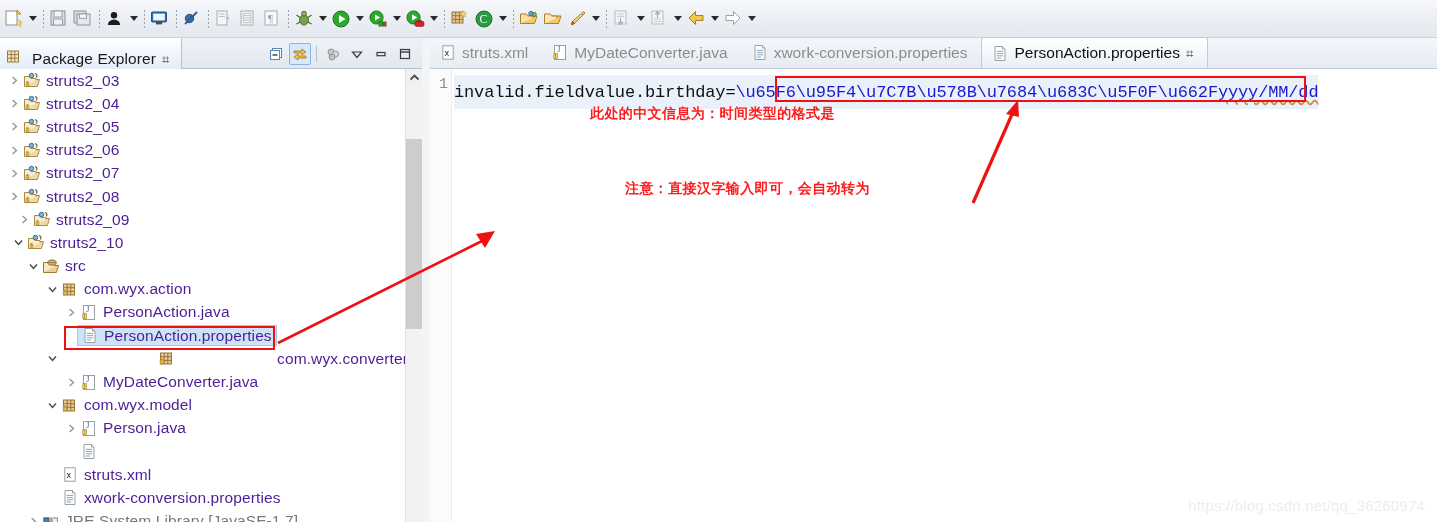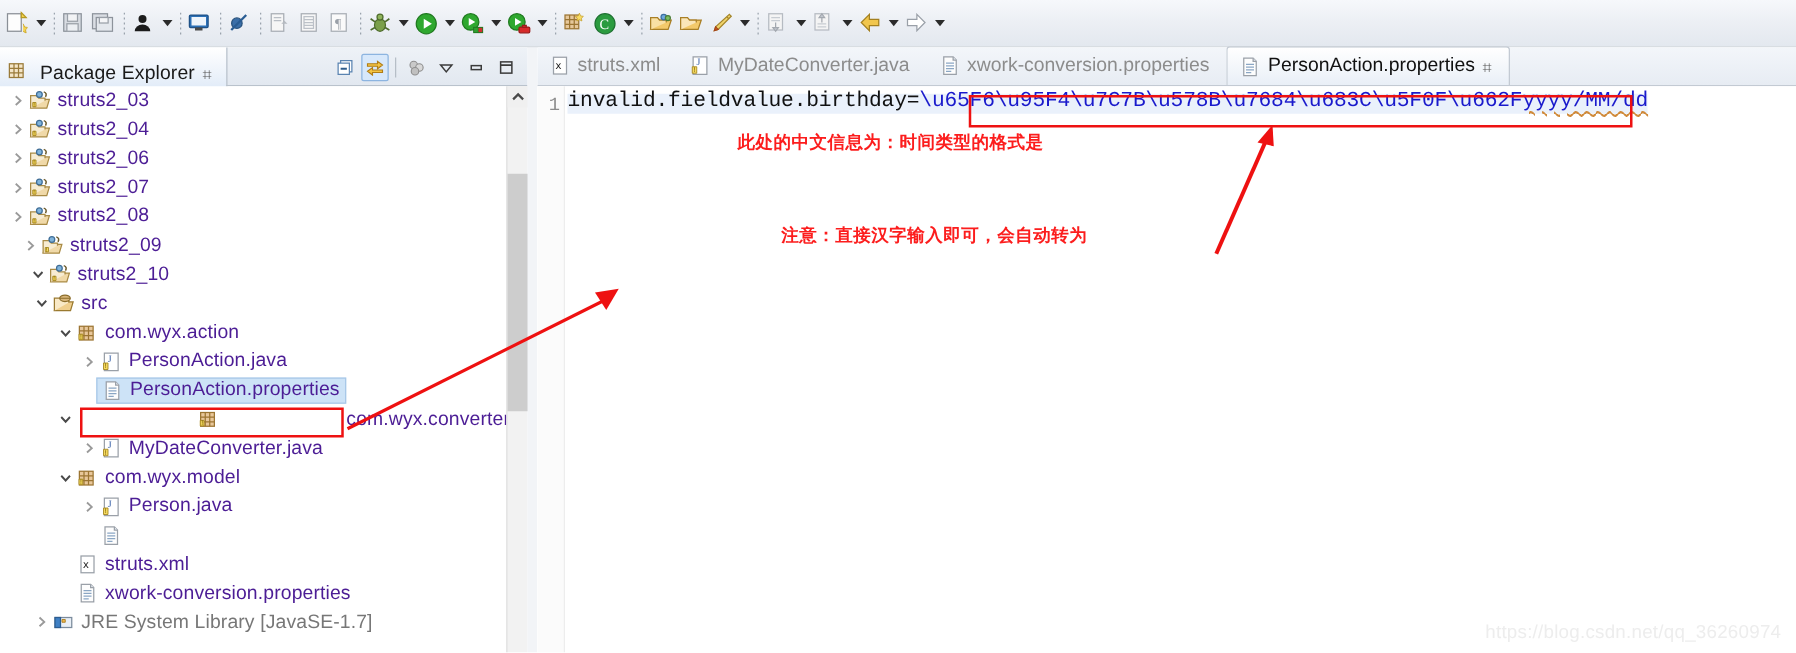--- a/index.html
+++ b/index.html
@@ -138,23 +138,23 @@
   #ed-body { position:absolute; left:0; top:31px; width:1007px; height:453px; background:#fff; }
   #gutter {
     position:absolute; left:0; top:0; width:22px; height:453px;
     background:#fbfbfb; border-right:1px solid #ededed;
   }
   #lineno {
     position:absolute; left:0; top:7px; width:18px; text-align:right;
     font-family:"Liberation Mono", monospace; font-size:15px; color:#8d8d8d;
   }
   #codeline {
-    position:absolute; left:24px; top:6px; height:16px;
+    position:absolute; left:24px; top:6px; height:34px;
     font-family:"Liberation Mono", monospace; font-size:17px; letter-spacing:-0.15px;
-    white-space:pre; display:flex; align-items:flex-end;
+    white-space:pre; display:flex; align-items:center;
     background:#eaf1fb;
   }
   #codeline .k { color:#111; }
   #codeline .u { color:#1a1acc; }
   #codeline .tail { color:#1a1acc; text-decoration: underline; text-decoration-style: wavy;
                     text-decoration-color:#d08a3a; text-underline-offset:3px; }
 
   
   #code-redbox { position:absolute; border:2px solid #ee1111; }
 
@@ -508,77 +508,95 @@
           <span class="ticon">
             <svg width="18" height="17" viewBox="0 0 18 17">
               <path d="M1.5 14.5 L3.6 7.5 H16.5 L14.4 14.5 Z" fill="#f0d9a8" stroke="#a98b45"></path>
               <path d="M1.5 14.5 V4.5 H6.5 L8 6.5 H13 V8.5" fill="#f7ecd2" stroke="#a98b45"></path>
               <circle cx="8.5" cy="3.6" r="2.3" fill="#7fb3db" stroke="#3f6d96"></circle>
               <path d="M12 1.5 q3 1 1.4 4" fill="none" stroke="#6b5a2b" stroke-width="1.2"></path>
               <path d="M3.2 10 l2.6 0 0 3.4 -2.6 0z" fill="#f5d95f" stroke="#a5871f" stroke-width=".7"></path>
               <text x="3.6" y="13.3" font-size="5" fill="#7a5c00">!</text>
             </svg>
           </span>
-          <span class="lbl">struts2_06</span>
+          <span class="lbl">struts2_05</span>
         </div>
         <div class="row" style="padding-left: 6px;">
           <span class="twisty">
             <svg width="11" height="11" viewBox="0 0 11 11">
               <path d="M3.6 2 L7.4 5.5 L3.6 9" fill="none" stroke="#9a9a9a" stroke-width="1.5"></path>
             </svg>
           </span>
           <span class="ticon">
             <svg width="18" height="17" viewBox="0 0 18 17">
               <path d="M1.5 14.5 L3.6 7.5 H16.5 L14.4 14.5 Z" fill="#f0d9a8" stroke="#a98b45"></path>
               <path d="M1.5 14.5 V4.5 H6.5 L8 6.5 H13 V8.5" fill="#f7ecd2" stroke="#a98b45"></path>
               <circle cx="8.5" cy="3.6" r="2.3" fill="#7fb3db" stroke="#3f6d96"></circle>
               <path d="M12 1.5 q3 1 1.4 4" fill="none" stroke="#6b5a2b" stroke-width="1.2"></path>
               <path d="M3.2 10 l2.6 0 0 3.4 -2.6 0z" fill="#f5d95f" stroke="#a5871f" stroke-width=".7"></path>
               <text x="3.6" y="13.3" font-size="5" fill="#7a5c00">!</text>
             </svg>
           </span>
-          <span class="lbl">struts2_07</span>
+          <span class="lbl">struts2_06</span>
         </div>
         <div class="row" style="padding-left: 6px;">
           <span class="twisty">
             <svg width="11" height="11" viewBox="0 0 11 11">
               <path d="M3.6 2 L7.4 5.5 L3.6 9" fill="none" stroke="#9a9a9a" stroke-width="1.5"></path>
             </svg>
           </span>
           <span class="ticon">
             <svg width="18" height="17" viewBox="0 0 18 17">
               <path d="M1.5 14.5 L3.6 7.5 H16.5 L14.4 14.5 Z" fill="#f0d9a8" stroke="#a98b45"></path>
               <path d="M1.5 14.5 V4.5 H6.5 L8 6.5 H13 V8.5" fill="#f7ecd2" stroke="#a98b45"></path>
               <circle cx="8.5" cy="3.6" r="2.3" fill="#7fb3db" stroke="#3f6d96"></circle>
               <path d="M12 1.5 q3 1 1.4 4" fill="none" stroke="#6b5a2b" stroke-width="1.2"></path>
               <path d="M3.2 10 l2.6 0 0 3.4 -2.6 0z" fill="#f5d95f" stroke="#a5871f" stroke-width=".7"></path>
               <text x="3.6" y="13.3" font-size="5" fill="#7a5c00">!</text>
             </svg>
           </span>
-          <span class="lbl">struts2_08</span>
-        </div>
-        <div class="row" style="padding-left: 16px;">
+          <span class="lbl">struts2_07</span>
+        </div>
+        <div class="row" style="padding-left: 6px;">
           <span class="twisty">
             <svg width="11" height="11" viewBox="0 0 11 11">
               <path d="M3.6 2 L7.4 5.5 L3.6 9" fill="none" stroke="#9a9a9a" stroke-width="1.5"></path>
             </svg>
           </span>
           <span class="ticon">
             <svg width="18" height="17" viewBox="0 0 18 17">
               <path d="M1.5 14.5 L3.6 7.5 H16.5 L14.4 14.5 Z" fill="#f0d9a8" stroke="#a98b45"></path>
               <path d="M1.5 14.5 V4.5 H6.5 L8 6.5 H13 V8.5" fill="#f7ecd2" stroke="#a98b45"></path>
               <circle cx="8.5" cy="3.6" r="2.3" fill="#7fb3db" stroke="#3f6d96"></circle>
               <path d="M12 1.5 q3 1 1.4 4" fill="none" stroke="#6b5a2b" stroke-width="1.2"></path>
               <path d="M3.2 10 l2.6 0 0 3.4 -2.6 0z" fill="#f5d95f" stroke="#a5871f" stroke-width=".7"></path>
               <text x="3.6" y="13.3" font-size="5" fill="#7a5c00">!</text>
             </svg>
           </span>
+          <span class="lbl">struts2_08</span>
+        </div>
+        <div class="row" style="padding-left: 16px;">
+          <span class="twisty">
+            <svg width="11" height="11" viewBox="0 0 11 11">
+              <path d="M3.6 2 L7.4 5.5 L3.6 9" fill="none" stroke="#9a9a9a" stroke-width="1.5"></path>
+            </svg>
+          </span>
+          <span class="ticon">
+            <svg width="18" height="17" viewBox="0 0 18 17">
+              <path d="M1.5 14.5 L3.6 7.5 H16.5 L14.4 14.5 Z" fill="#f0d9a8" stroke="#a98b45"></path>
+              <path d="M1.5 14.5 V4.5 H6.5 L8 6.5 H13 V8.5" fill="#f7ecd2" stroke="#a98b45"></path>
+              <circle cx="8.5" cy="3.6" r="2.3" fill="#7fb3db" stroke="#3f6d96"></circle>
+              <path d="M12 1.5 q3 1 1.4 4" fill="none" stroke="#6b5a2b" stroke-width="1.2"></path>
+              <path d="M3.2 10 l2.6 0 0 3.4 -2.6 0z" fill="#f5d95f" stroke="#a5871f" stroke-width=".7"></path>
+              <text x="3.6" y="13.3" font-size="5" fill="#7a5c00">!</text>
+            </svg>
+          </span>
           <span class="lbl">struts2_09</span>
         </div>
-        <div class="row" style="padding-left: 22px;">
+        <div class="row" style="padding-left: 10px;">
           <span class="twisty">
             <svg width="11" height="11" viewBox="0 0 11 11">
               <path d="M2 3.6 L5.5 7.4 L9 3.6" fill="none" stroke="#4a4a4a" stroke-width="1.5"></path>
             </svg>
           </span>
           <span class="ticon">
             <svg width="18" height="17" viewBox="0 0 18 17">
               <path d="M1.5 14.5 L3.6 7.5 H16.5 L14.4 14.5 Z" fill="#f0d9a8" stroke="#a98b45"></path>
               <path d="M1.5 14.5 V4.5 H6.5 L8 6.5 H13 V8.5" fill="#f7ecd2" stroke="#a98b45"></path>
               <circle cx="8.5" cy="3.6" r="2.3" fill="#7fb3db" stroke="#3f6d96"></circle>

